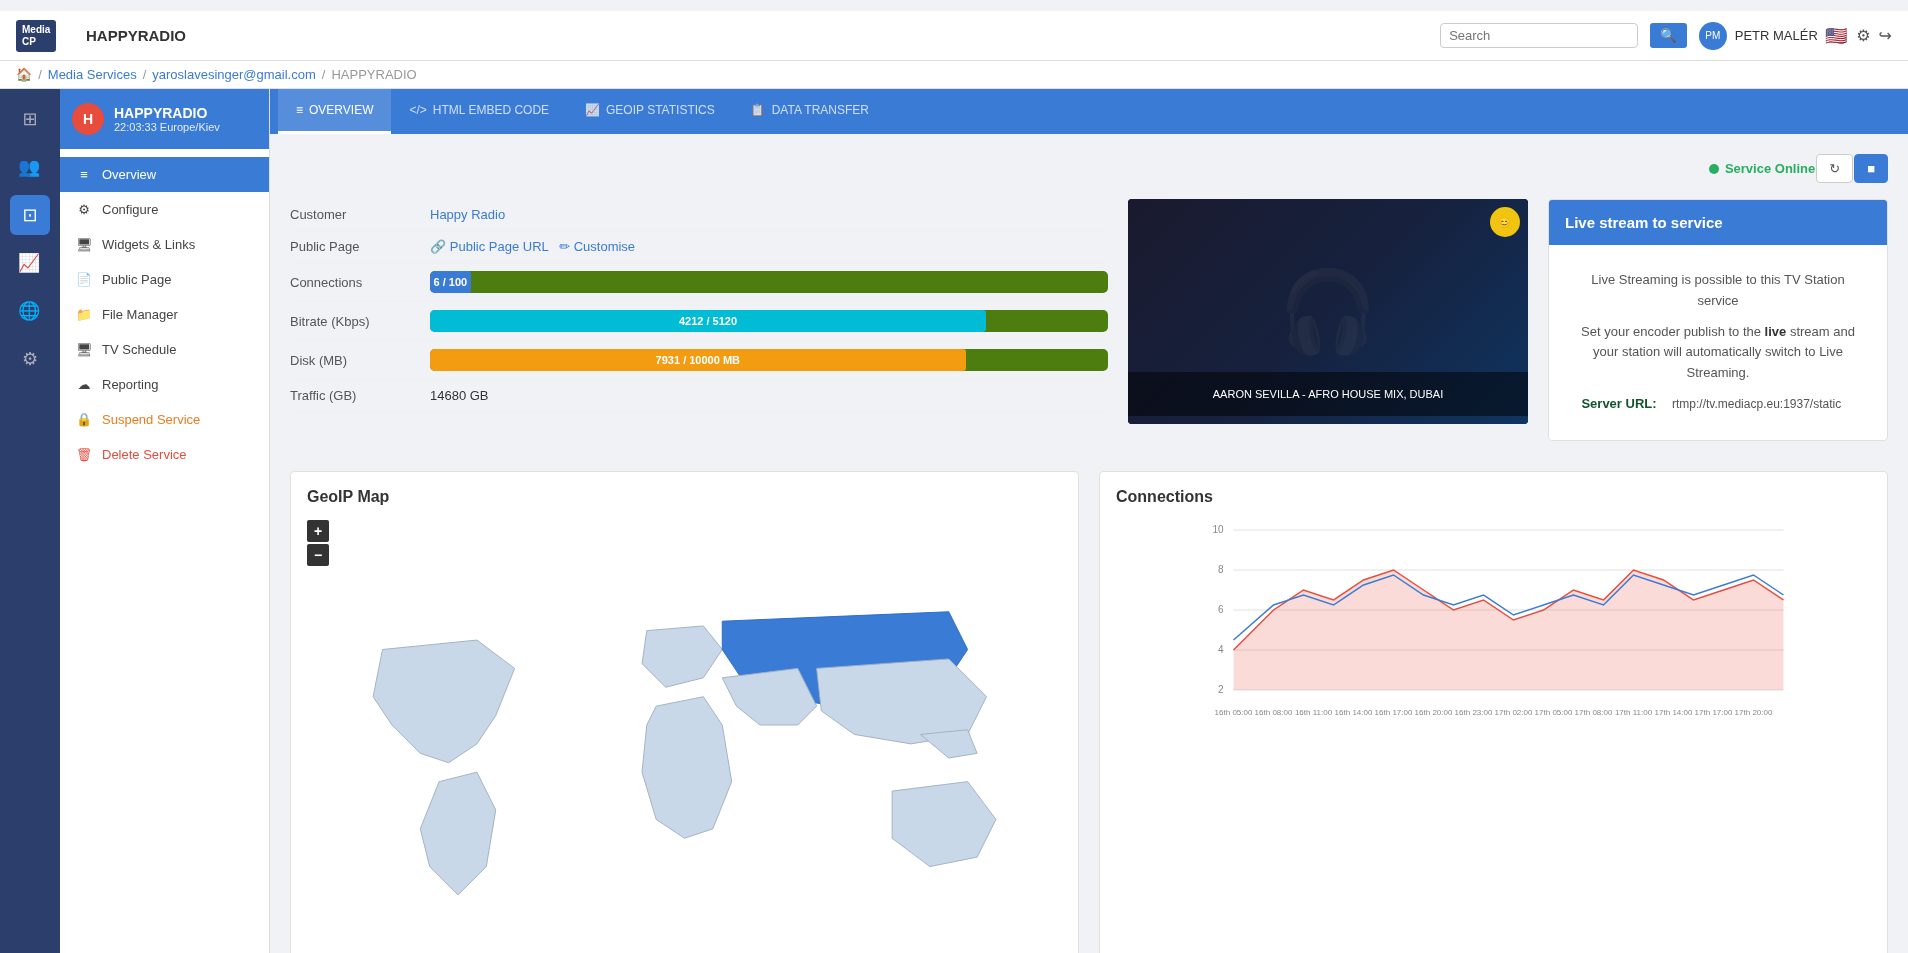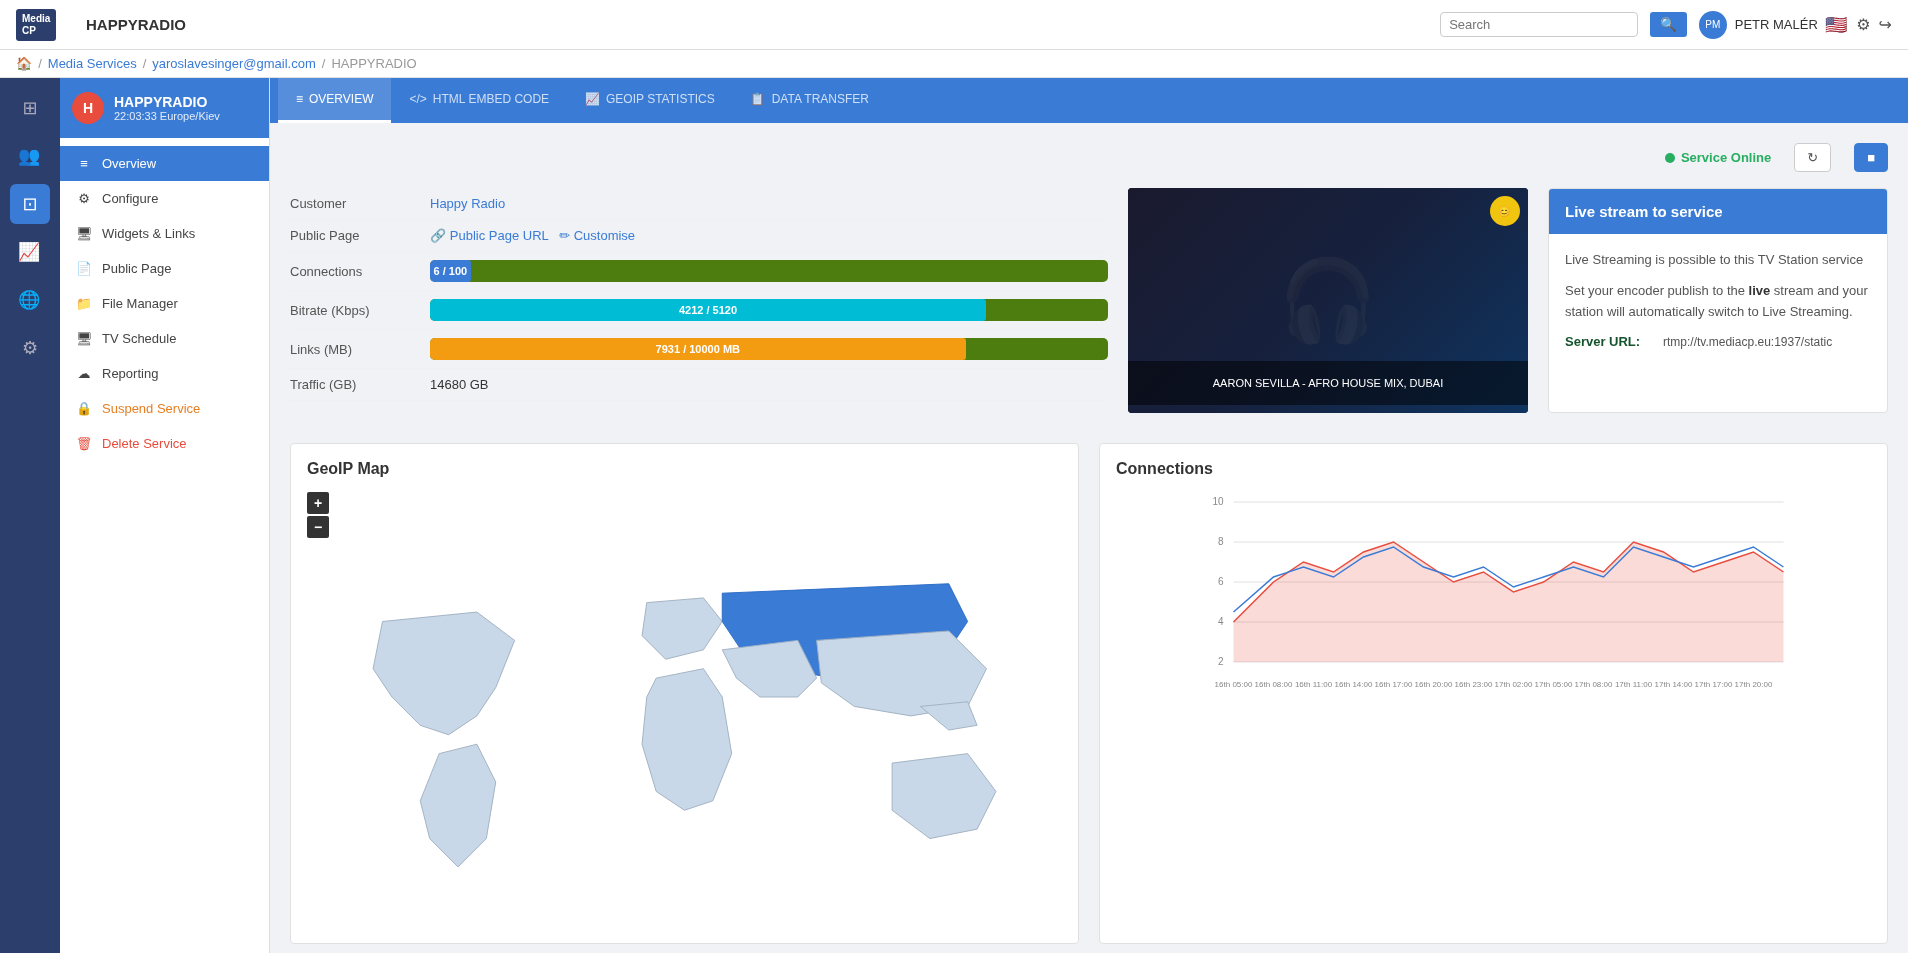--- a/index.html
+++ b/index.html
@@ -1,21 +1,21 @@
 <!DOCTYPE html>
 <html><head>
   <meta charset="utf-8">
   <style>
     * { margin: 0; padding: 0; box-sizing: border-box; }
     body { font-family: Arial, sans-serif; font-size: 13px; background: #f0f2f5; color: #333; display: flex; flex-direction: column; height: 100vh; overflow: hidden; }
 
     
     .top-bar {
       display: flex; align-items: center; background: #fff; height: 50px;
-      border-bottom: 1px solid #ddd; padding: 4px 16px; flex-shrink: 0; z-index: 100;
+      border-bottom: 1px solid #ddd; padding: 4px 16px; flex-shrink: 0; z-index: 100; margin-top: 11px;
     }
     .top-bar-logo { display: flex; align-items: center; width: 60px; }
     .logo-box { background: #2c3e6b; color: #fff; font-size: 10px; font-weight: bold; padding: 4px 6px; border-radius: 3px; line-height: 1.2; }
     .top-bar-title { font-size: 15px; font-weight: bold; color: #333; flex: 1; padding-left: 10px; }
     .top-bar-right { display: flex; align-items: center; gap: 12px; }
     .search-box { display: flex; align-items: center; border: 1px solid #ccc; border-radius: 4px; padding: 4px 8px; background: #fff; }
     .search-box input { border: none; outline: none; font-size: 13px; width: 180px; }
     .search-icon-btn { background: #3a7bd5; border: none; color: #fff; padding: 5px 10px; border-radius: 3px; cursor: pointer; }
     .user-area { display: flex; align-items: center; gap: 8px; }
     .user-avatar { width: 28px; height: 28px; border-radius: 50%; background: #3a7bd5; display: flex; align-items: center; justify-content: center; color: #fff; font-size: 10px; }
@@ -78,21 +78,21 @@
       padding: 14px 18px; color: rgba(255,255,255,0.75); cursor: pointer;
       font-size: 12px; display: flex; align-items: center; gap: 6px;
       border-bottom: 3px solid transparent;
     }
     .tab-item.active { color: #fff; background: rgba(255,255,255,0.15); border-bottom: 3px solid #fff; }
 
     
     .content-inner { padding: 20px; }
 
     
-    .status-row { display: flex; justify-content: flex-end; align-items: center; gap: 23px; margin-bottom: 16px; }
+    .status-row { display: flex; justify-content: flex-end; align-items: center; gap: 1px; margin-bottom: 16px; }
     .status-badge { display: flex; align-items: center; gap: 6px; font-size: 13px; font-weight: bold; color: #27ae60; }
     .status-dot { width: 10px; height: 10px; border-radius: 50%; background: #27ae60; }
     .action-btn { border: 1px solid #ccc; background: #fff; border-radius: 4px; padding: 6px 12px; cursor: pointer; color: #555; font-size: 13px; }
     .action-btn.blue { background: #3a7bd5; color: #fff; border-color: #3a7bd5; }
 
     
     .overview-grid { display: grid; grid-template-columns: 1fr 400px 340px; gap: 20px; }
 
     .info-table { font-size: 13px; }
     .info-row { display: flex; padding: 8px 0; border-bottom: 1px solid #f0f0f0; align-items: center; }
@@ -114,21 +114,21 @@
       position: relative; width: 100%; aspect-ratio: 16/9;
     }
     .video-inner { width: 100%; height: 100%; background: linear-gradient(135deg, #1a1a2e 0%, #16213e 50%, #0f3460 100%); position: relative; display: flex; align-items: center; justify-content: center; }
     .video-overlay-text { position: absolute; bottom: 8px; left: 0; right: 0; text-align: center; color: #fff; font-size: 11px; background: rgba(0,0,0,0.5); padding: 16px; }
     .video-logo { position: absolute; top: 8px; right: 8px; background: #f1c40f; border-radius: 50%; width: 30px; height: 30px; display: flex; align-items: center; justify-content: center; font-size: 10px; font-weight: bold; }
     .dj-silhouette { font-size: 80px; color: rgba(255,255,255,0.15); }
 
     
     .live-stream-card { background: #fff; border: 1px solid #e0e0e0; border-radius: 4px; overflow: hidden; }
     .live-stream-header { background: #3a7bd5; color: #fff; padding: 14px 16px; font-size: 15px; font-weight: bold; }
-    .live-stream-body { padding: 16px; font-size: 13px; line-height: 1.6; }
+    .live-stream-body { padding: 25px; font-size: 13px; line-height: 1.6; text-align: center; }
     .live-stream-body p { margin-bottom: 10px; color: #555; }
     .live-stream-body strong { color: #333; }
     .server-row { display: flex; gap: 8px; margin-top: 8px; align-items: baseline; }
     .server-label { font-weight: bold; width: 90px; color: #14532d; flex-shrink: 0; }
     .server-val { color: #555; font-size: 12px; word-break: break-all; }
 
     
     .bottom-section { display: grid; grid-template-columns: 1fr 1fr; gap: 20px; margin-top: 30px; }
     .map-container { background: #fff; border-radius: 4px; padding: 16px; border: 1px solid #e0e0e0; }
     .section-title { font-size: 16px; font-weight: bold; color: #333; margin-bottom: 14px; }
@@ -310,21 +310,21 @@
               <div class="progress-wrap">
                 <div class="progress-bar-bg">
                   <div class="progress-fill fill-cyan" style="width: 82%">
                     <span>4212 / 5120</span>
                   </div>
                 </div>
               </div>
             </div>
           </div>
           <div class="info-row">
-            <div class="info-label">Links (MB)</div>
+            <div class="info-label">Disk (MB)</div>
             <div class="info-value">
               <div class="progress-wrap">
                 <div class="progress-bar-bg">
                   <div class="progress-fill fill-orange" style="width: 79%">
                     <span>7931 / 10000 MB</span>
                   </div>
                 </div>
               </div>
             </div>
           </div>

